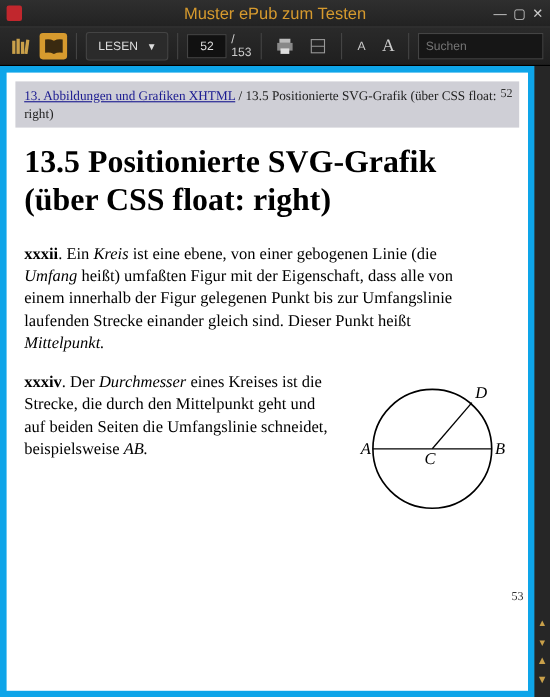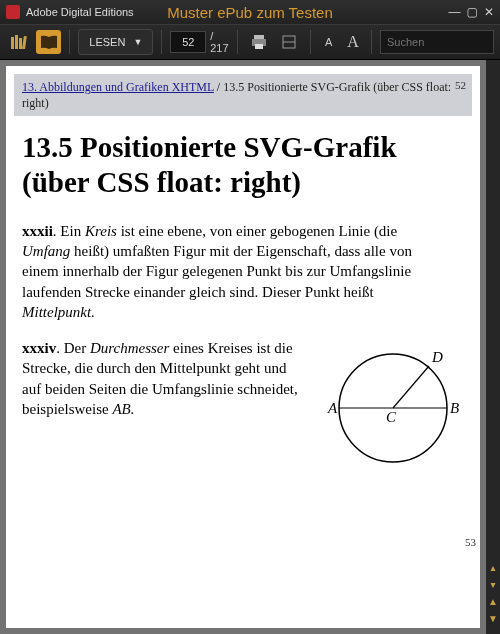--- a/index.html
+++ b/index.html
@@ -13,21 +13,21 @@
   .toolbar{height:34px;background:linear-gradient(#2a2a2a,#1f1f1f);border-top:1px solid #3a3a3a;border-bottom:1px solid #000;display:flex;align-items:center;padding:0 6px;gap:4px;}
   .tb-btn{width:28px;height:24px;display:flex;align-items:center;justify-content:center;border-radius:3px;color:#ccc;font-size:14px;}
   .tb-btn.sel{background:#d69a2e;color:#222;}
   .tb-sep{width:1px;height:24px;background:#444;margin:0 4px;}
   .mode-btn{height:24px;padding:0 10px;background:#2b2b2b;border:1px solid #444;border-radius:3px;color:#ddd;font-size:11px;display:flex;align-items:center;gap:8px;}
   .pages{color:#ccc;font-size:11px;display:flex;align-items:center;gap:4px;}
   .pages input{width:30px;height:18px;background:#111;border:1px solid #444;color:#ddd;font-size:11px;text-align:center;}
   .font-btn{color:#ccc;width:22px;text-align:center;}
   .search{margin-left:auto;height:22px;width:100px;background:#161616;border:1px solid #444;color:#888;font-size:11px;padding:0 6px;}
   .content-wrap{flex:1;display:flex;background:#333;position:relative;}
-  .shell{flex:1;background:#737373;padding:6px;display:flex;}
+  .shell{flex:1;background:#0ea5e9;padding:6px;display:flex;}
   .page{flex:1;background:#fff;overflow:auto;padding:12px 16px 12px 16px;font-family:Georgia,'Times New Roman',serif;color:#000;position:relative;}
   .sidebar{width:14px;background:#262626;display:flex;flex-direction:column;align-items:center;justify-content:flex-end;gap:6px;padding-bottom:10px;}
   .sidebar span{color:#c9a04a;font-size:10px;cursor:pointer;}
   .page::-webkit-scrollbar{width:10px;}
   .page::-webkit-scrollbar-track{background:#2c2c2c;}
   .page::-webkit-scrollbar-thumb{background:#555;border-radius:5px;}
   .breadcrumb{background:#cfcfd6;padding:5px 8px;font-size:12px;line-height:1.35;margin:-4px -8px 14px -8px;position:relative;}
   .breadcrumb .link{color:#1a1a90;text-decoration:underline;}
   .breadcrumb .cur{color:#222;}
   .breadcrumb .pn{position:absolute;right:6px;top:4px;font-size:11px;color:#333;}
@@ -38,21 +38,20 @@
   .circle-fig{float:right;width:145px;height:130px;margin:4px 0 4px 10px;}
   .pnside{position:absolute;right:4px;bottom:80px;font-size:11px;color:#333;margin-top:42px;}
 </style>
 </head>
 <body>
 
 <div class="window">
 
   <div class="titlebar">
     <span class="logo"></span>
-    <span class="app">Adobe Digital Editions</span>
     <span class="doc">Muster ePub zum Testen</span>
     <div class="winbtns">
       <span>—</span>
       <span>▢</span>
       <span>✕</span>
     </div>
   </div>
 
   <div class="toolbar">
     <div class="tb-btn">
@@ -69,21 +68,21 @@
         </svg>
     </div>
     <div class="tb-sep"></div>
     <div class="mode-btn">
       <span>LESEN</span>
       <span style="font-size:9px;">▼</span>
     </div>
     <div class="tb-sep"></div>
     <div class="pages">
       <input value="52" style="">
-      <span>/ 217</span>
+      <span>/ 153</span>
     </div>
     <div class="tb-sep"></div>
     <div class="tb-btn">
       <svg width="16" height="14">
           <rect x="3" y="0" width="10" height="4" fill="#bbb"></rect>
           <rect x="1" y="4" width="14" height="7" fill="#888"></rect>
           <rect x="4" y="9" width="8" height="5" fill="#ddd"></rect>
         </svg>
     </div>
     <div class="tb-btn">

